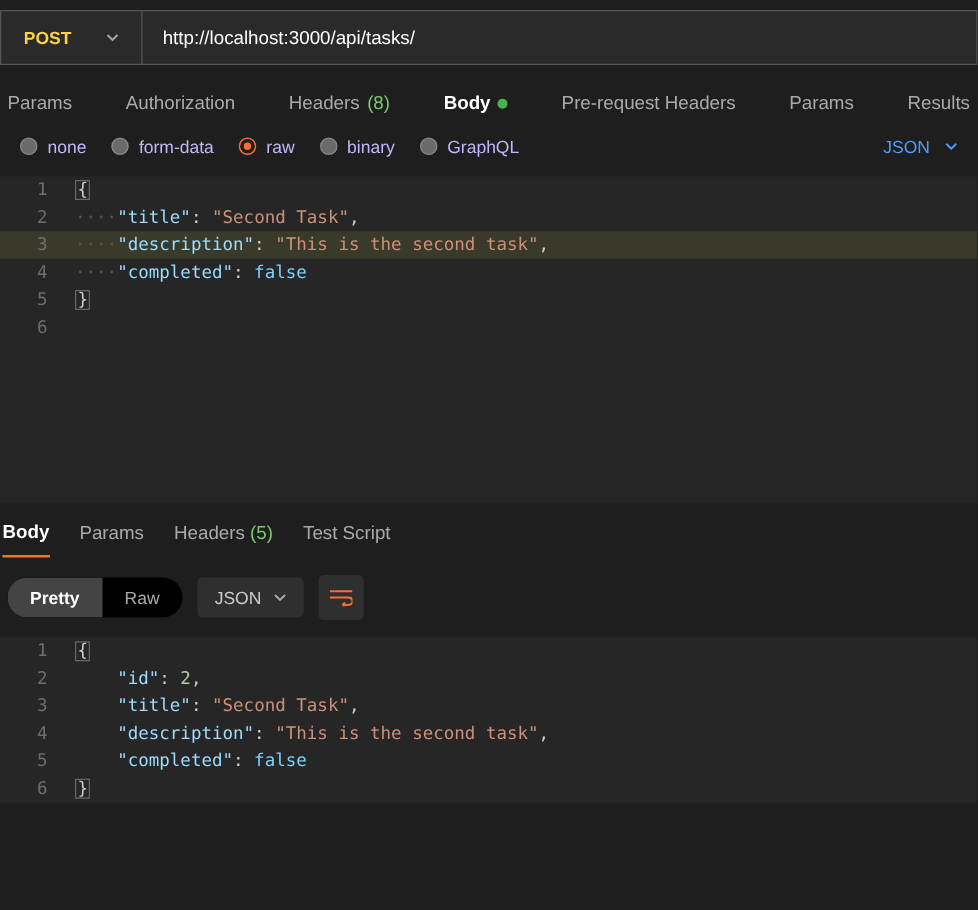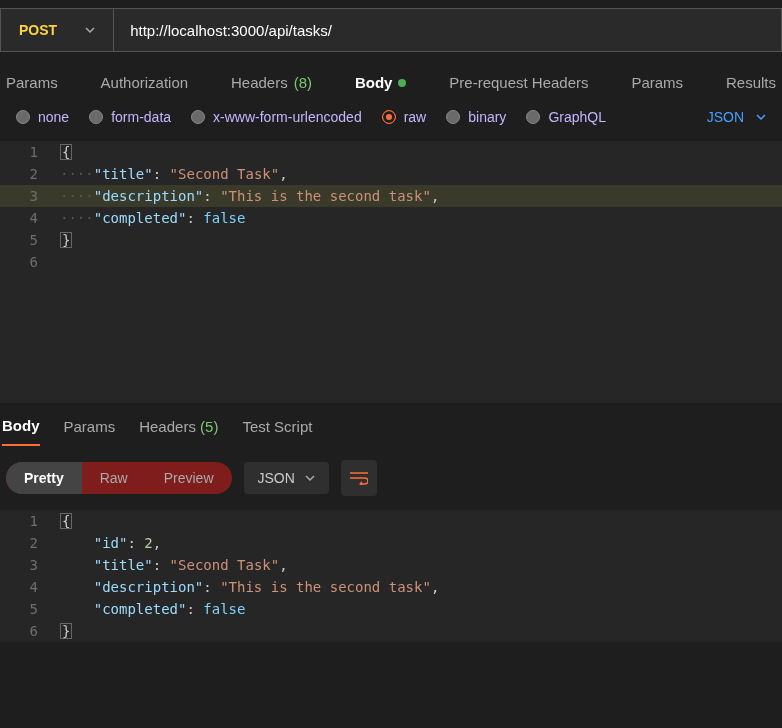--- a/index.html
+++ b/index.html
@@ -146,21 +146,21 @@
 }
 .rtab .count { color: #7bc96f; }
 .view-controls {
   display: flex;
   align-items: center;
   gap: 12px;
   padding: 14px 6px;
 }
 .seg-group {
   display: flex;
-  background: #7f1d1d;
+  background: #000000;
   border-radius: 16px;
   overflow: hidden;
 }
 .seg-btn {
   padding: 8px 18px;
   color: #aaa;
   cursor: pointer;
   font-size: 14px;
 }
 .seg-btn.active { background: #444; color: #fff; font-weight: 600; }
@@ -224,24 +224,20 @@
 <div class="body-type-row">
   <div class="radio-item">
       <span class="radio"></span>
       <span>none</span>
     </div>
   <div class="radio-item">
       <span class="radio"></span>
       <span>form-data</span>
     </div>
   <div class="radio-item">
-      <span class="radio"></span>
-      <span>x-www-form-urlencoded</span>
-    </div>
-  <div class="radio-item">
       <span class="radio active"></span>
       <span>raw</span>
     </div>
   <div class="radio-item">
       <span class="radio"></span>
       <span>binary</span>
     </div>
   <div class="radio-item">
       <span class="radio"></span>
       <span>GraphQL</span>
@@ -285,21 +281,20 @@
   <div class="rtab active"><span>Body</span></div>
   <div class="rtab"><span>Params</span></div>
   <div class="rtab"><span>Headers</span> <span class="count">(5)</span></div>
   <div class="rtab"><span>Test Script</span></div>
 </div>
 
 <div class="view-controls">
   <div class="seg-group">
     <div class="seg-btn active">Pretty</div>
     <div class="seg-btn">Raw</div>
-    <div class="seg-btn">Preview</div>
   </div>
   <div class="mini-select">
     <span>JSON</span>
     <svg class="chevron-down" viewBox="0 0 10 10">
         <path d="M1 3 L5 7 L9 3" stroke="#aaa" stroke-width="1.5" fill="none"></path>
       </svg>
   </div>
   <div class="wrap-btn">
     <svg width="18" height="14" class="wrap-icon" viewBox="0 0 18 14">
         <path d="M0 2 H18 M0 7 H14 Q18 7 18 10 Q18 13 14 13 H10 M10 13 L12 11 M10 13 L12 15" stroke="#ff6c37" stroke-width="1.6" fill="none"></path>

